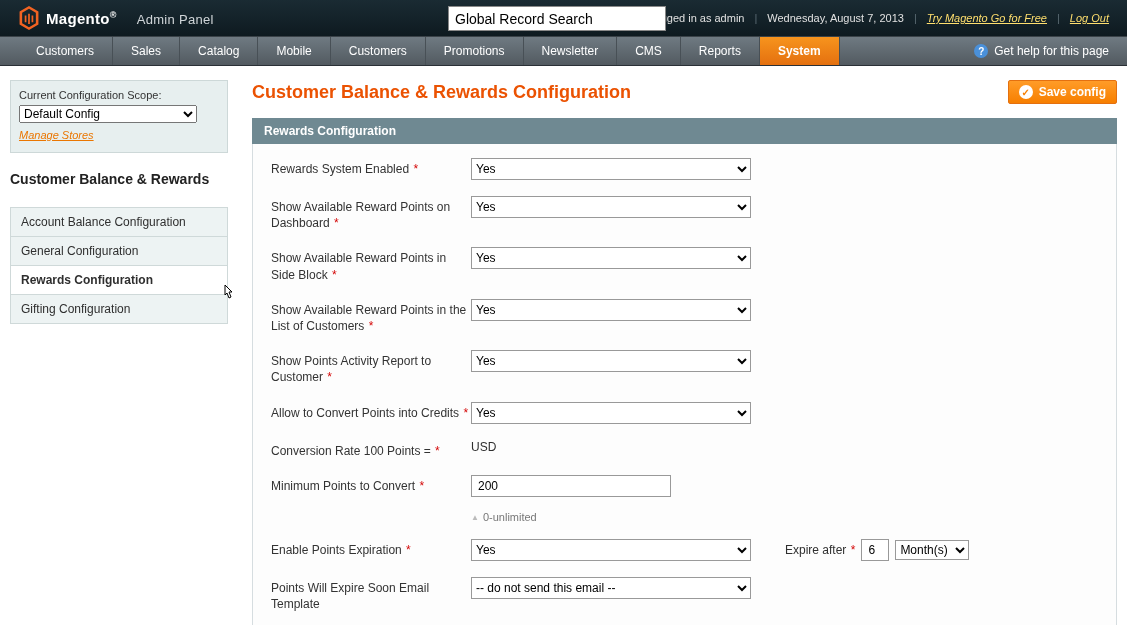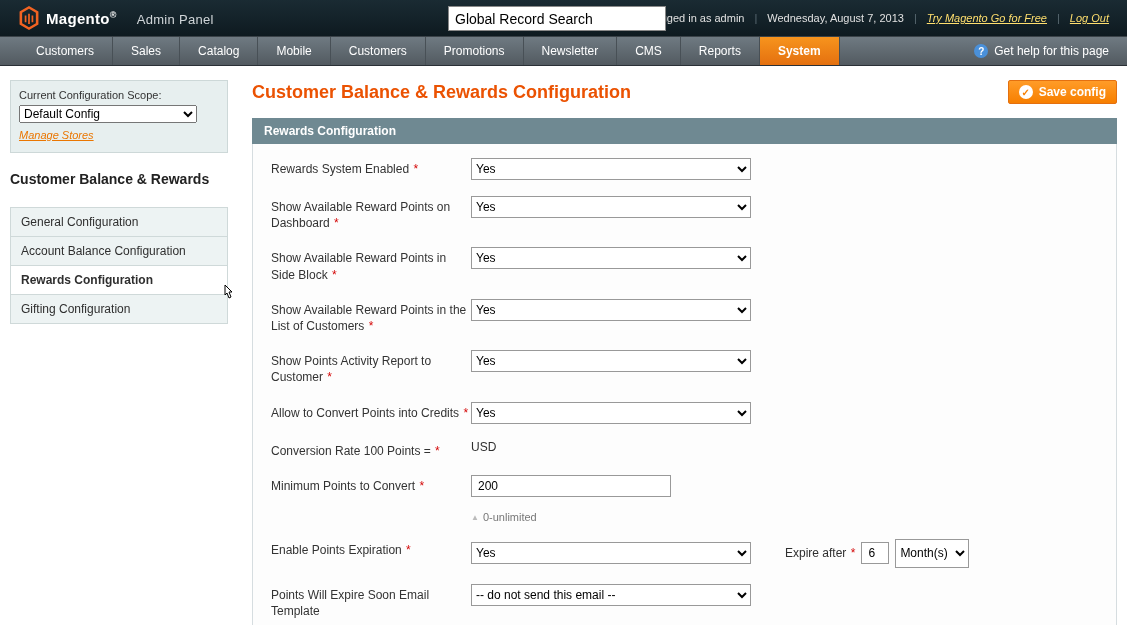--- a/index.html
+++ b/index.html
@@ -59,21 +59,21 @@
 .form-label { width: 200px; flex-shrink: 0; padding-top: 3px; font-size: 12px; color: #333; line-height: 1.35; }
 .req { color: #d40707; margin-left: 1px; }
 .form-field { flex: 1; display: flex; align-items: center; gap: 10px; flex-wrap: wrap; }
 .form-field select { width: 280px; height: 22px; font-size: 12px; border: 1px solid #999; background: #fff; }
 .form-field input[type=text] { height: 22px; font-size: 12px; border: 1px solid #999; padding: 0 6px; background: #fff; }
 .w-med { width: 200px; }
 .note { color: #777; font-size: 11px; margin-top: 4px; display: block; width: 100%; }
 .note::before { content: '▲'; font-size: 8px; color: #bbb; margin-right: 4px; vertical-align: 1px; }
 .expire-extra { display: flex; align-items: center; gap: 6px; margin-left: 24px; }
 .expire-extra input { width: 28px; text-align: left; }
-.expire-extra select { width: 74px; height: 29px; font-size: 12px; }
+.expire-extra select { width: 74px; height: 20px; font-size: 12px; }
 
 
 .cursor-img { position: absolute; left: 219px; top: 283px; pointer-events: none; }
 </style>
 </head>
 <body>
 
 <div class="header">
   <div class="logo">
     <svg class="logo-icon" viewBox="0 0 24 28">
@@ -119,22 +119,22 @@
   <div class="side">
     <div class="scope-box">
       <label>Current Configuration Scope:</label>
       <select>
         <option>Default Config</option>
       </select>
       <a href="#">Manage Stores</a>
     </div>
     <div class="side-title">Customer Balance &amp; Rewards</div>
     <ul class="side-menu" id="side-menu">
+        <li>Account Balance Configuration</li>
         <li>General Configuration</li>
-        <li>Account Balance Configuration</li>
         <li class="active">Rewards Configuration</li>
         <li>Gifting Configuration</li>
       </ul>
   </div>
 
   <div class="main">
     <div class="page-head">
       <div class="page-title">Customer Balance &amp; Rewards Configuration</div>
       <button class="save-btn">
         <span class="check-icon"></span>

